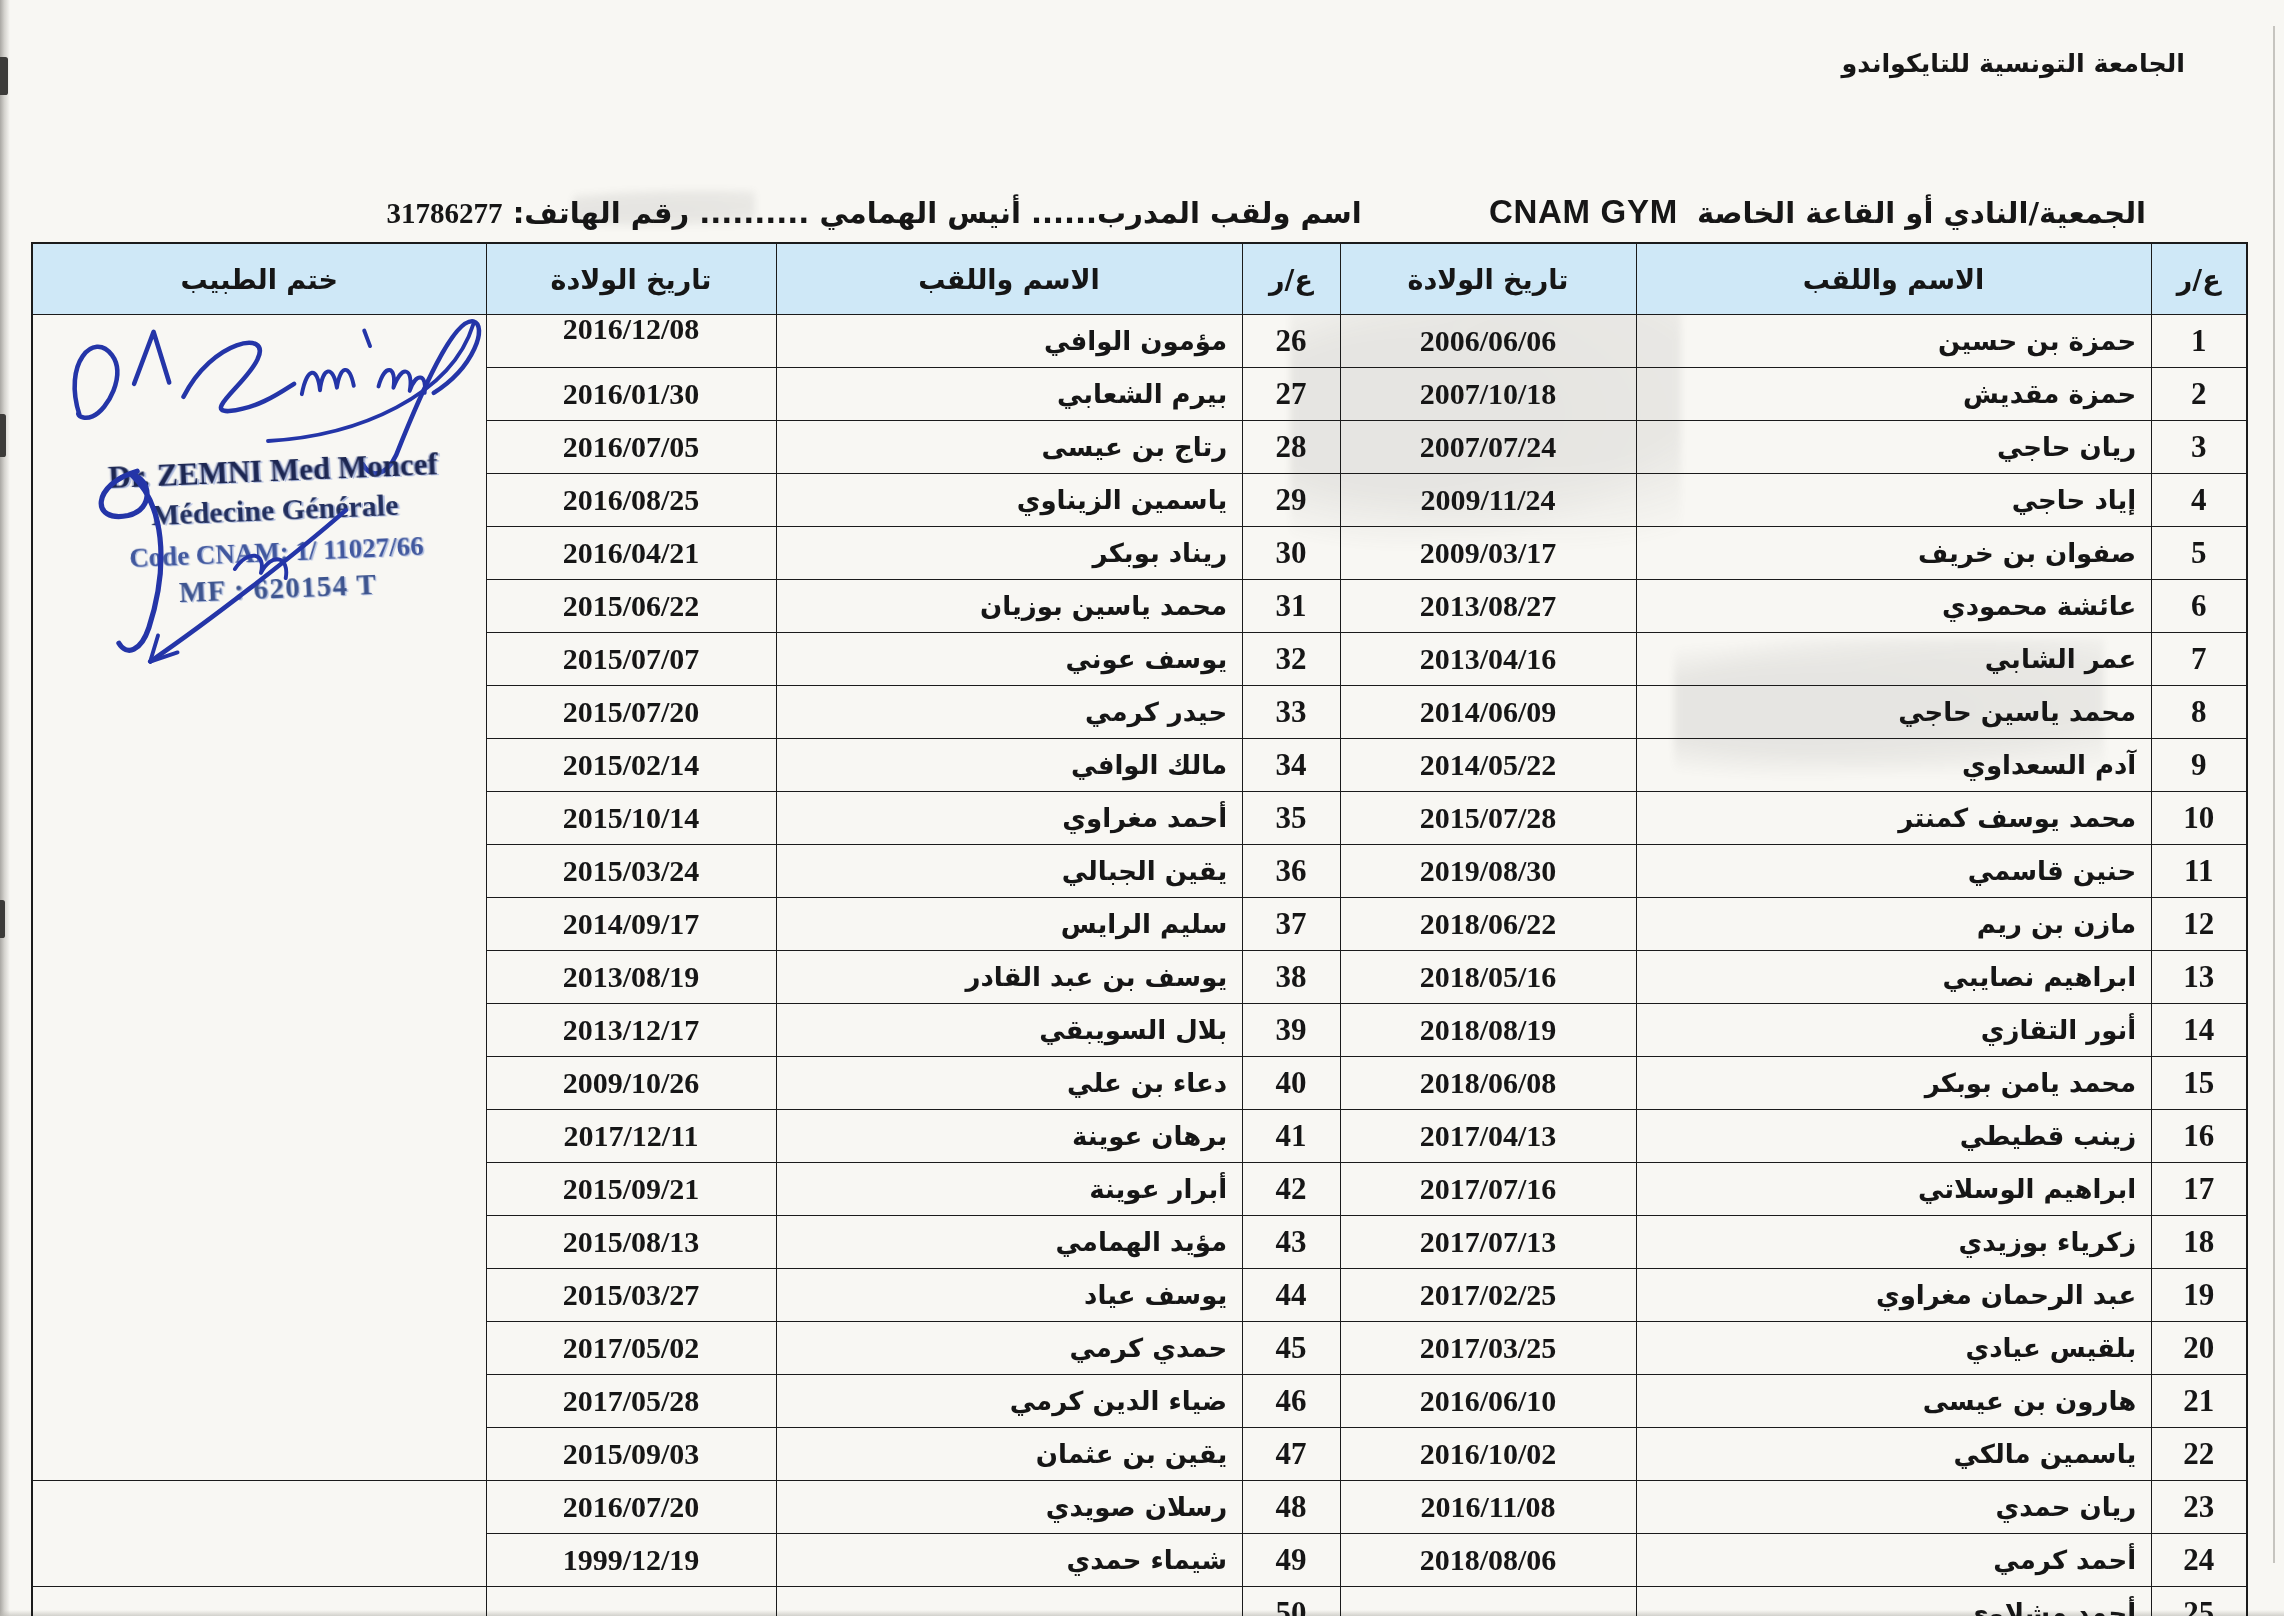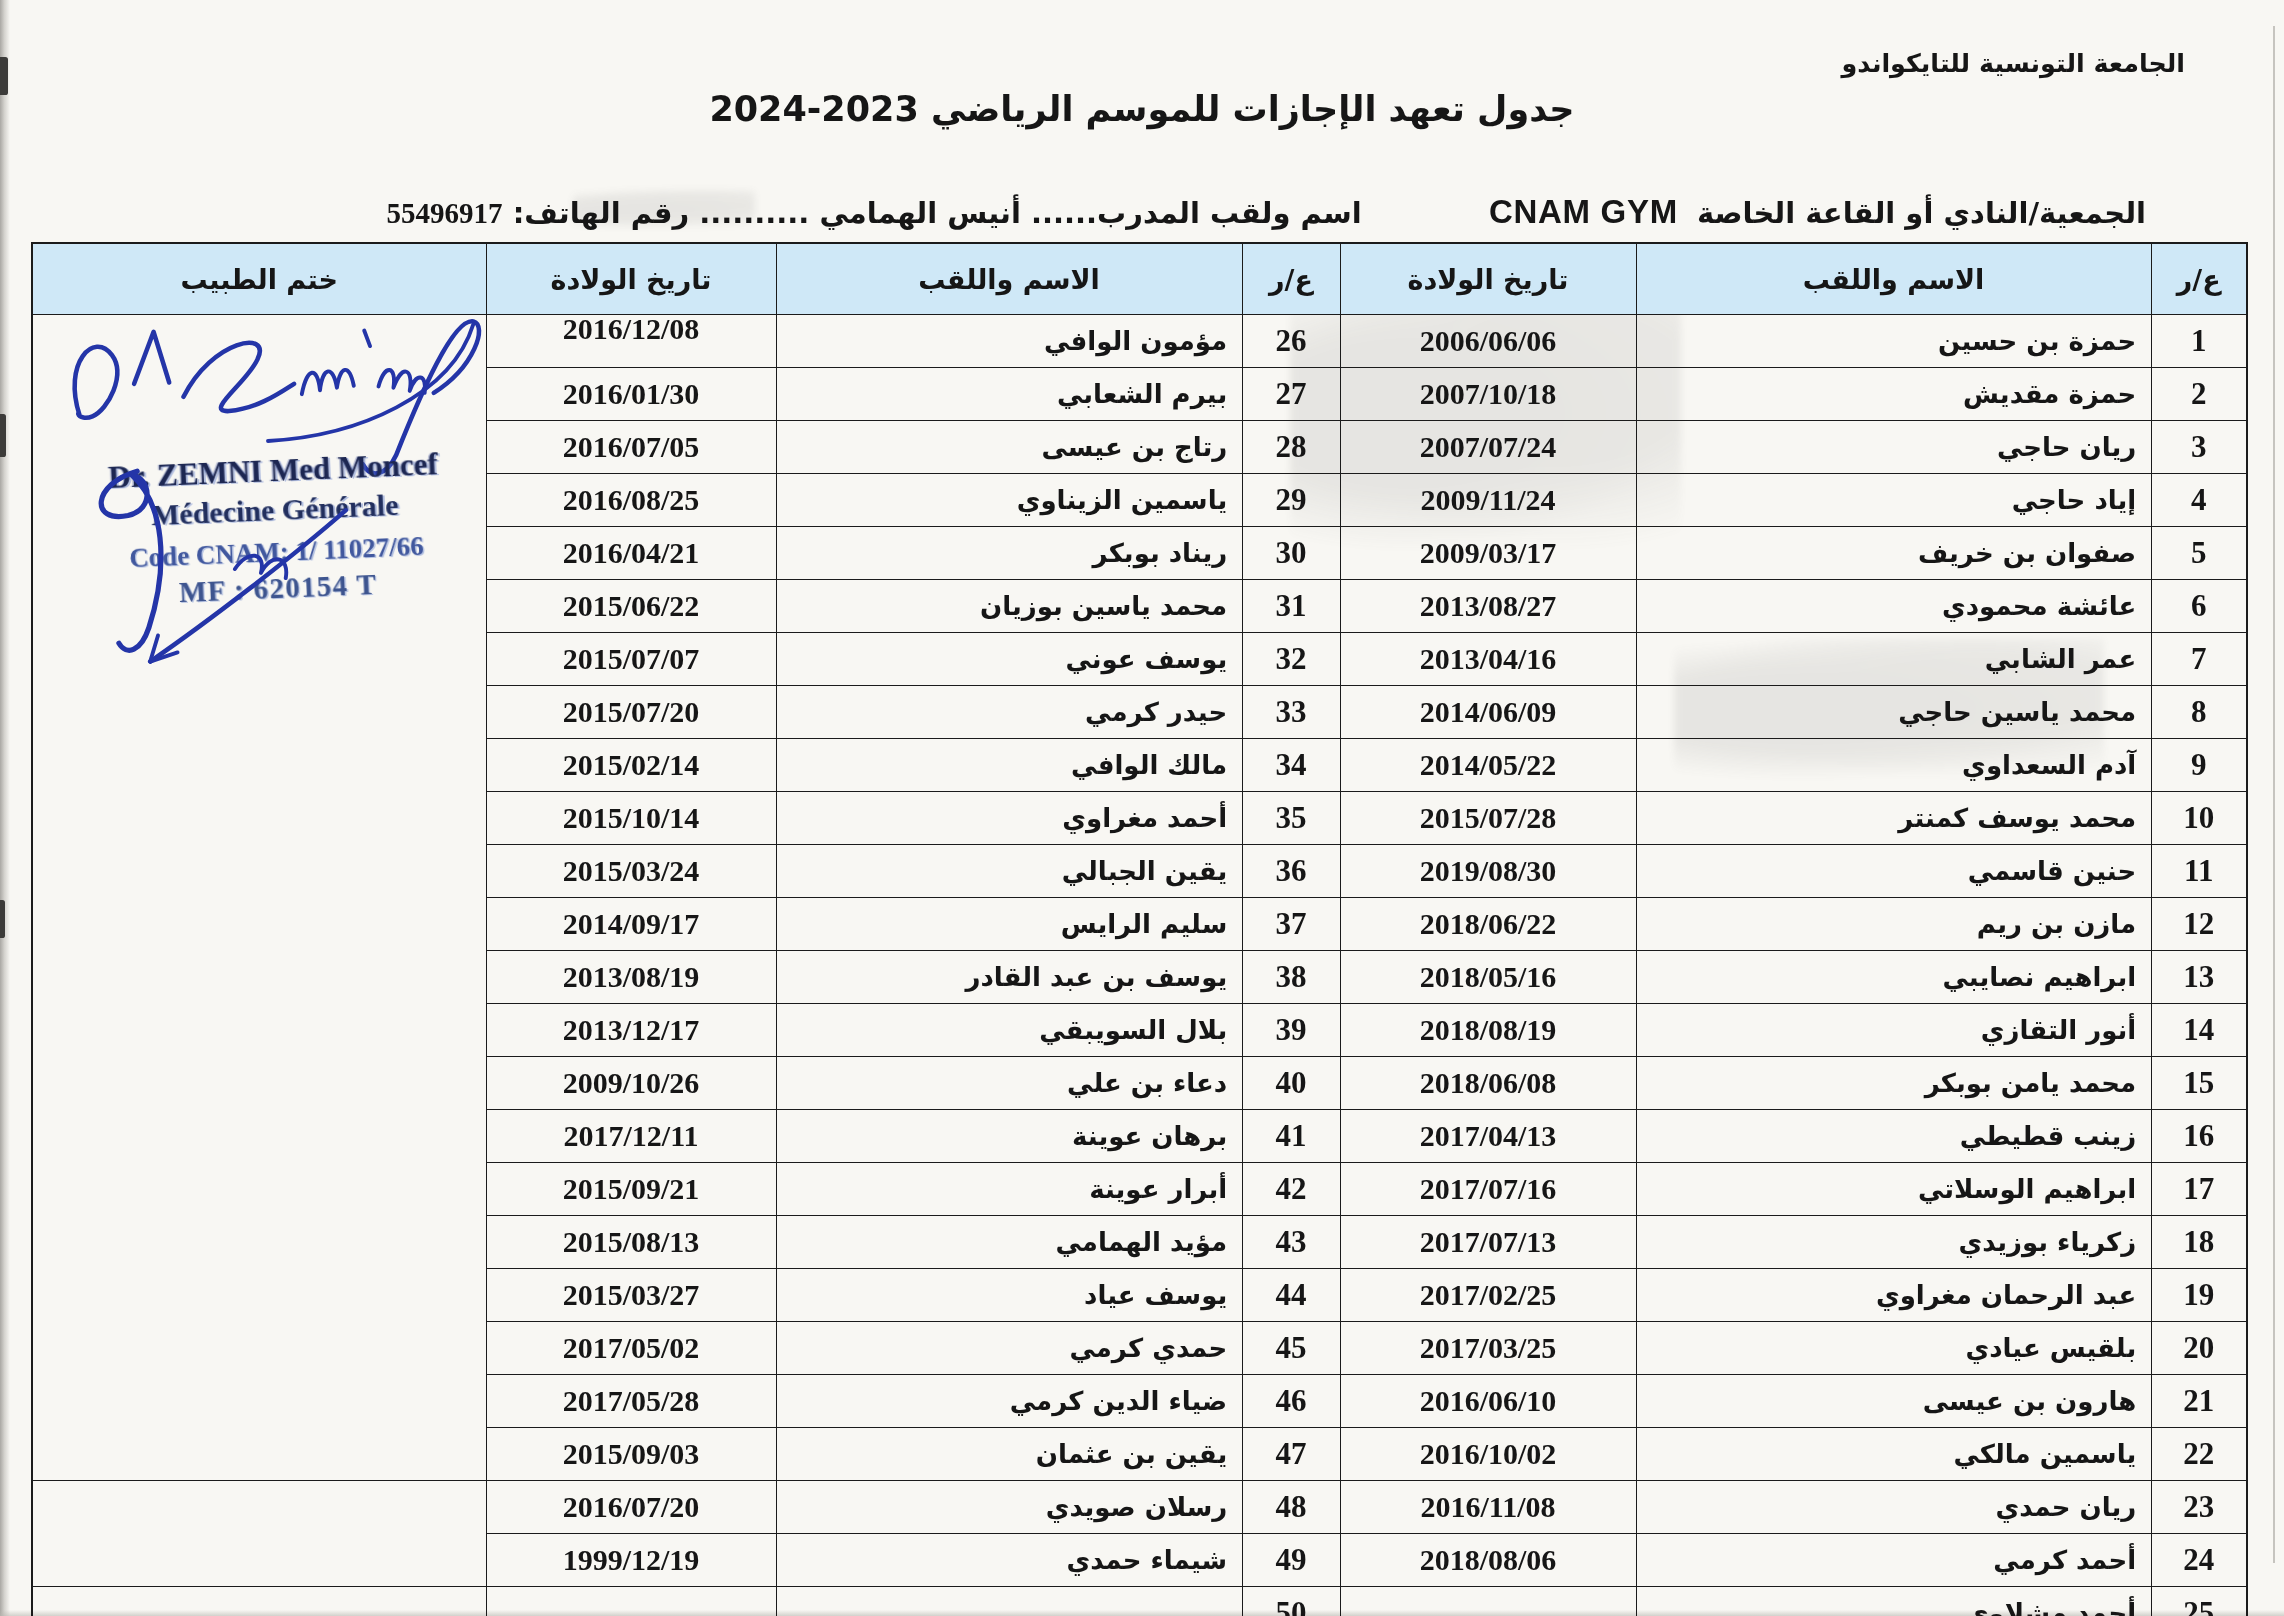--- a/index.html
+++ b/index.html
@@ -99,29 +99,28 @@
   <div class="edge-bottom"></div>
   <div class="edge-right-line"></div>
   <div class="notch n1"></div>
   <div class="notch n2"></div>
   <div class="notch n3"></div>
   <div class="ghost g1"></div>
   <div class="ghost g2"></div>
   <div class="ghost g3"></div>
 
   <div class="federation">الجامعة التونسية للتايكواندو</div>
-  <div class="doc-title">جدول تعهد الإجازات للموسم الرياضي 2023-2024</div>
   <div class="info-line">
     <span>الجمعية/النادي أو القاعة الخاصة</span>
     <span class="club-name">CNAM GYM</span>
     <span class="coach-label">اسم ولقب المدرب......</span>
     <span>أنيس الهمامي</span>
     <span class="sep">..........</span>
     <span>رقم الهاتف:</span>
-    <span class="phone-num">55496917</span>
+    <span class="phone-num">31786277</span>
   </div>
 
   <table class="roster">
     <colgroup>
       <col class="c-num-r">
         <col class="c-name-r">
         <col class="c-date-r">
       <col class="c-num-l">
         <col class="c-name-l">
         <col class="c-date-l">

